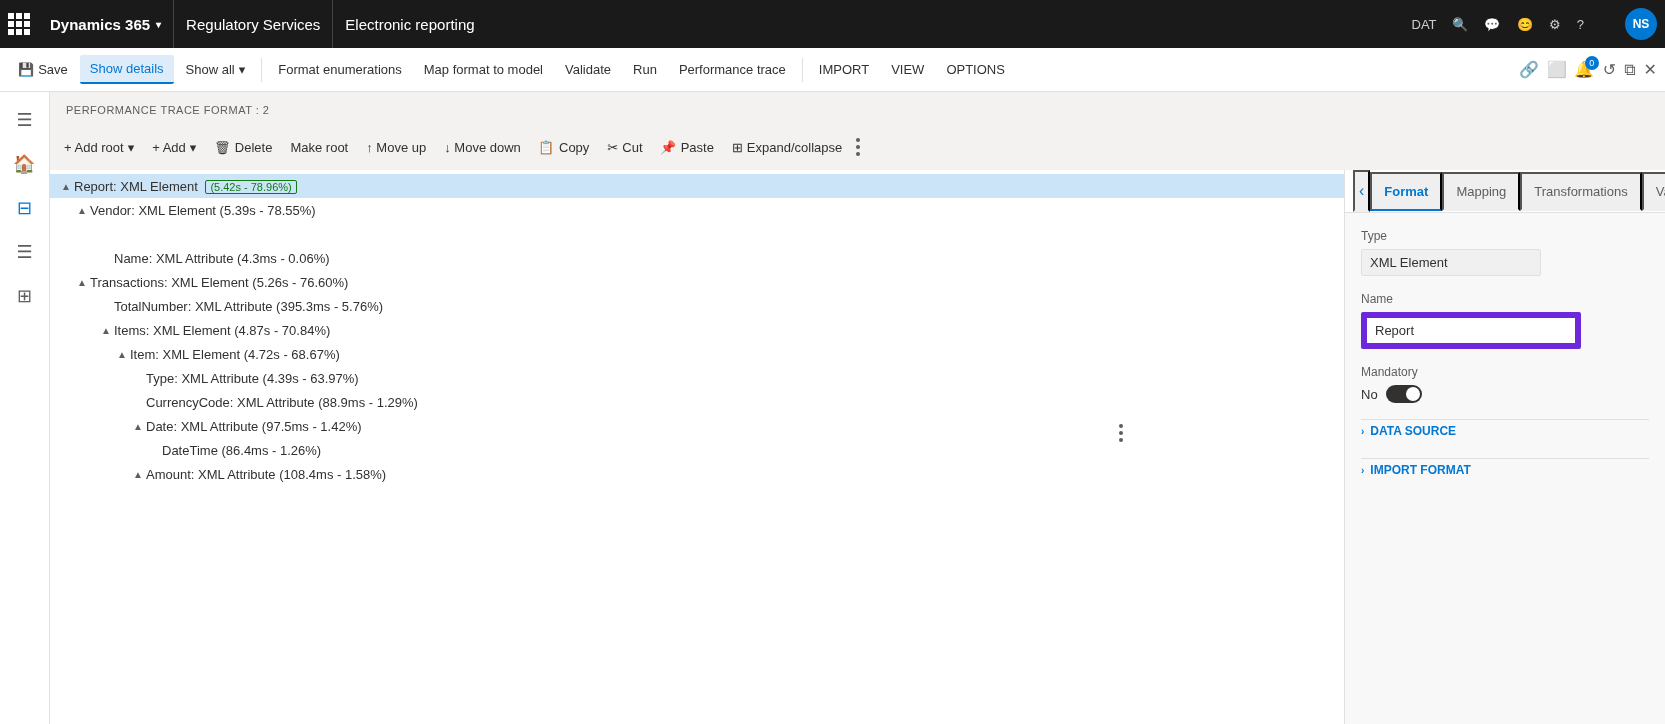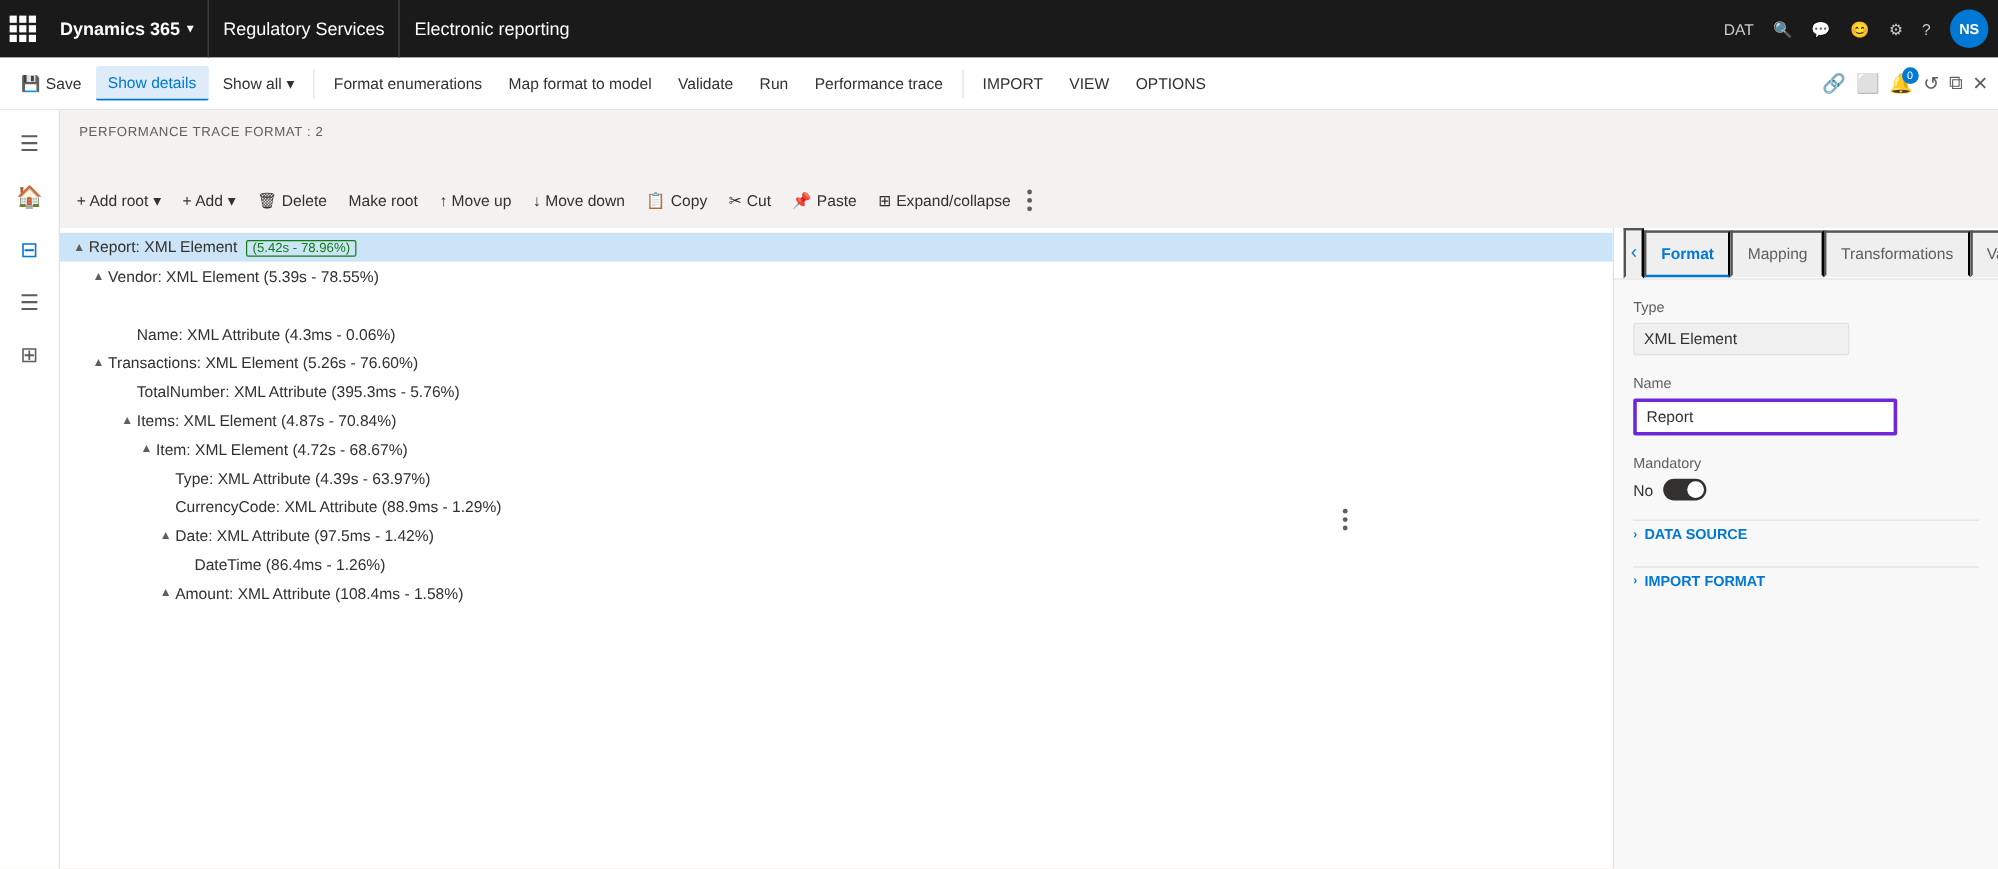--- a/index.html
+++ b/index.html
@@ -53,21 +53,21 @@
       display: flex;
       align-items: center;
       gap: 16px;
     }
     .top-nav-right span { font-size: 13px; color: #ccc; cursor: pointer; }
     .nav-icon { font-size: 16px; cursor: pointer; color: #ccc; }
     .avatar {
       width: 32px; height: 32px; border-radius: 50%;
       background: #0078d4; color: #fff;
       display: flex; align-items: center; justify-content: center;
-      font-size: 12px; font-weight: bold; cursor: pointer;
+      font-size: 12px; font-weight: bold; cursor: pointer; margin-left: 25px;
     }
 
     
     .ribbon {
       display: flex;
       align-items: center;
       background: #fff;
       border-bottom: 1px solid #e0e0e0;
       padding: 0 8px;
       height: 44px;
@@ -127,21 +127,21 @@
     }
     .page-header {
       padding: 12px 16px 8px 16px;
       background: #f3f2f1;
     }
     .breadcrumb {
       font-size: 11px;
       color: #605e5c;
       text-transform: uppercase;
       letter-spacing: 0.5px;
-      margin-bottom: 20px;
+      margin-bottom: 0;
     }
     .page-title {
       font-size: 20px;
       font-weight: 600;
       color: #323130;
     }
 
     
     .format-toolbar {
       display: flex;
@@ -258,21 +258,21 @@
     .field-value-box {
       background: #f0f0f0;
       border: 1px solid #e0e0e0;
       padding: 5px 8px;
       font-size: 13px;
       color: #323130;
       border-radius: 2px;
       width: 180px;
     }
     .field-input {
-      border: 3px solid #6d28d9;
+      border: 6px solid #6d28d9;
       padding: 5px 8px;
       font-size: 13px;
       color: #323130;
       border-radius: 2px;
       width: 220px;
       background: #fff;
     }
     .mandatory-row {
       display: flex;
       align-items: center;

